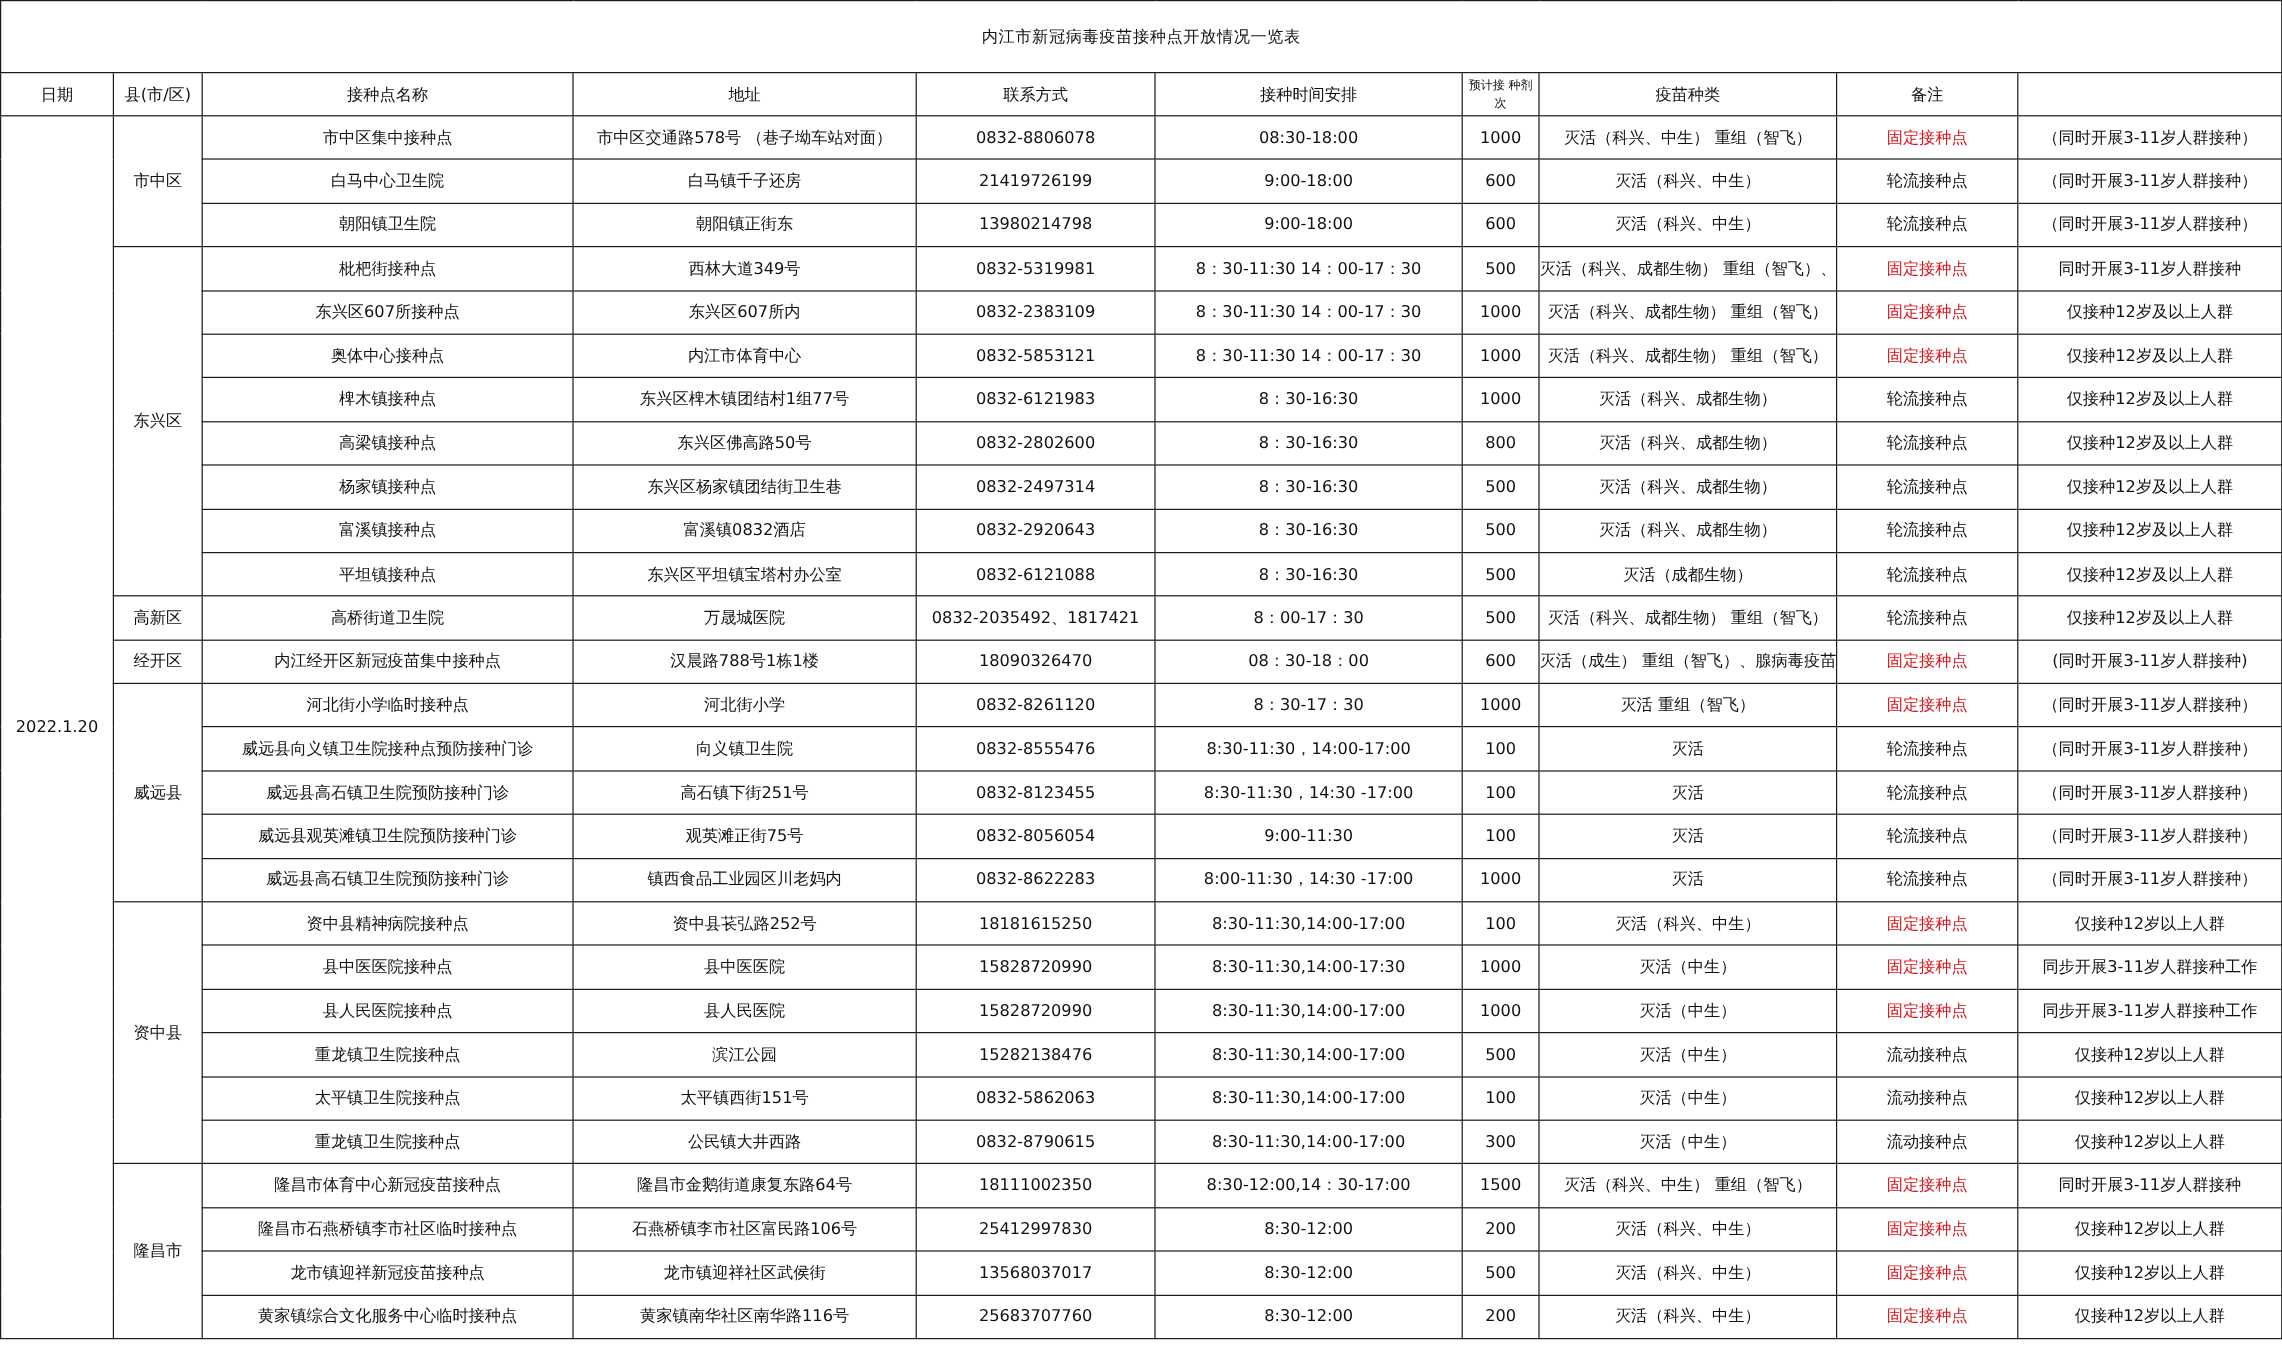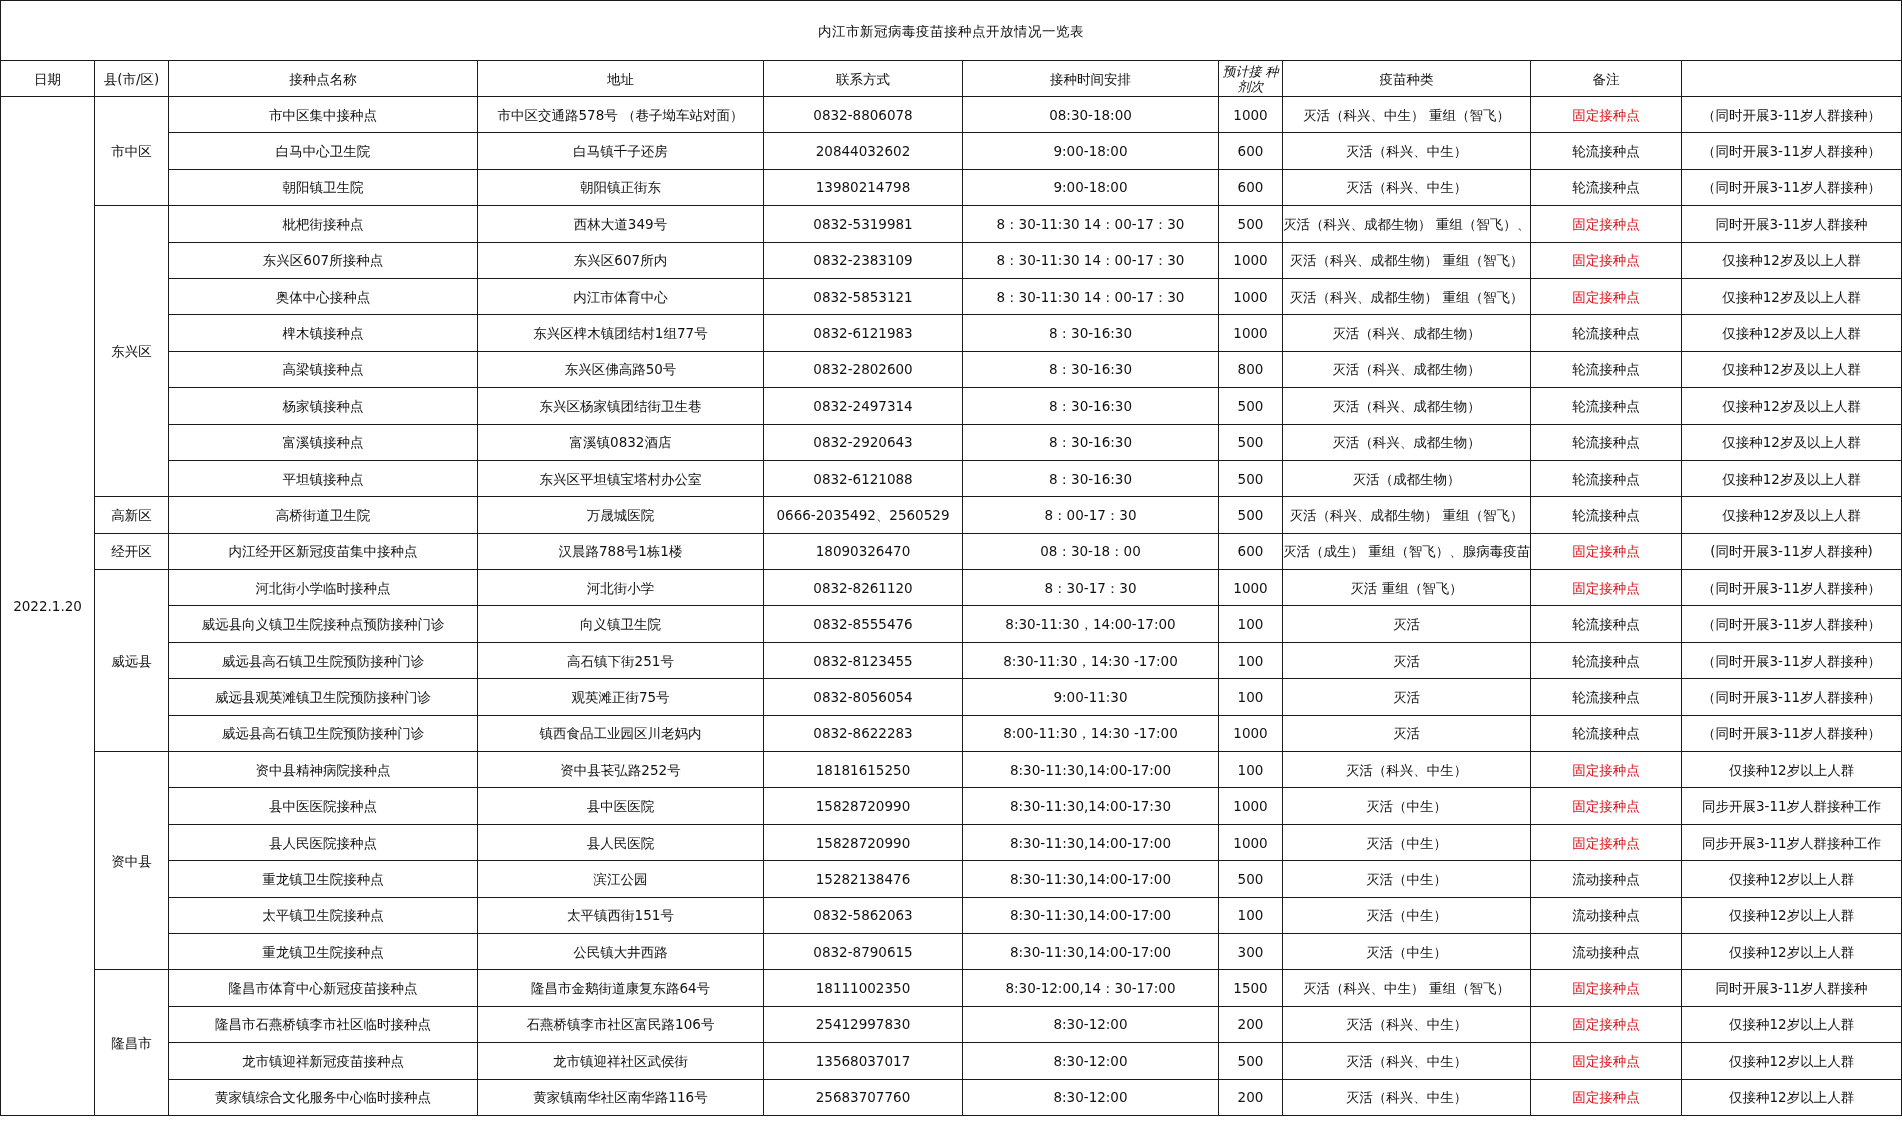--- a/index.html
+++ b/index.html
@@ -2,21 +2,21 @@
 <html><head>
 <meta charset="utf-8">
 <style>
   html, body { margin: 0; padding: 0; background: #ffffff; }
   body { width: 1902px; height: 1134px; overflow: hidden; font-family: "DejaVu Sans", "Liberation Sans", sans-serif; color: #111; }
   .sheet { position: relative; width: 1902px; height: 1134px; }
   table.grid { border-collapse: collapse; table-layout: fixed; width: 1901px; position: absolute; left: 0; top: 0; }
   table.grid td, table.grid th { border: 1.5px solid #1a1a1a; padding: 0; text-align: center; vertical-align: middle; font-weight: normal; font-size: 13.5px; line-height: 16px; overflow: hidden; white-space: nowrap; }
   .title-cell { height: 59px; font-size: 19px; letter-spacing: 0.5px; border-bottom: 1.5px solid #1a1a1a; }
   .hdr th { height: 35px; font-size: 14px; margin-left: 28px; }
-  .hdr th.small { font-size: 13px; line-height: 15px; white-space: normal; font-style: italic; }
+  .hdr th.small { font-size: 10px; line-height: 15px; white-space: normal; }
   tr.row td { height: 35.4px; }
   .multi { white-space: pre-line; line-height: 16px; }
   .date-cell { font-size: 13.5px; }
   .cty { font-size: 14.5px; }
   .lastcol { border-right: 1.5px solid #1a1a1a; }
 </style>
 </head>
 <body>
 
 <div class="sheet">
@@ -60,21 +60,21 @@
           <td class="multi">08:30-18:00</td>
           <td>1000</td>
           <td class="multi">灭活（科兴、中生）
 重组（智飞）</td>
           <td style="color: rgb(216, 20, 28);">固定接种点</td>
           <td class="lastcol">（同时开展3-11岁人群接种）</td>
         </tr>
         <tr class="row">
           <td>白马中心卫生院</td>
           <td class="multi">白马镇千子还房</td>
-          <td>20844032602</td>
+          <td>21419726199</td>
           <td class="multi">9:00-18:00</td>
           <td>600</td>
           <td class="multi">灭活（科兴、中生）</td>
           <td style="color: rgb(17, 17, 17);">轮流接种点</td>
           <td class="lastcol">（同时开展3-11岁人群接种）</td>
         </tr>
         <tr class="row">
           <td>朝阳镇卫生院</td>
           <td class="multi">朝阳镇正街东</td>
           <td>13980214798</td>
@@ -168,21 +168,21 @@
           <td class="multi">8：30-16:30</td>
           <td>500</td>
           <td class="multi">灭活（成都生物）</td>
           <td style="color: rgb(17, 17, 17);">轮流接种点</td>
           <td class="lastcol">仅接种12岁及以上人群</td>
         </tr>
         <tr class="row">
           <td class="cty" rowspan="1">高新区</td>
           <td>高桥街道卫生院</td>
           <td class="multi">万晟城医院</td>
-          <td>0666-2035492、2560529</td>
+          <td>0832-2035492、1817421</td>
           <td class="multi">8：00-17：30</td>
           <td>500</td>
           <td class="multi">灭活（科兴、成都生物）
 重组（智飞）</td>
           <td style="color: rgb(17, 17, 17);">轮流接种点</td>
           <td class="lastcol">仅接种12岁及以上人群</td>
         </tr>
         <tr class="row">
           <td class="cty" rowspan="1">经开区</td>
           <td>内江经开区新冠疫苗集中接种点</td>

